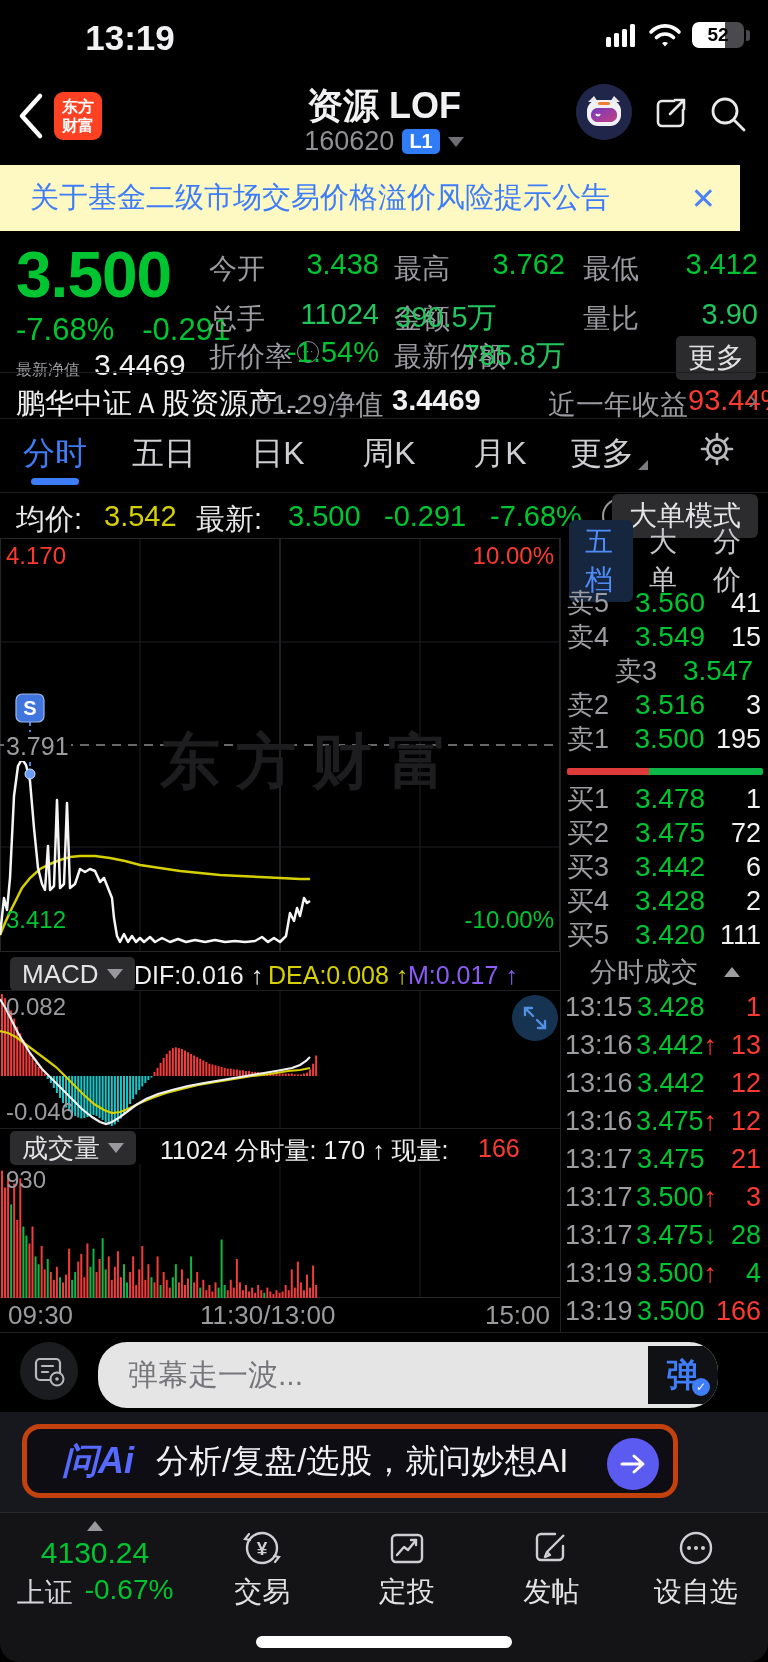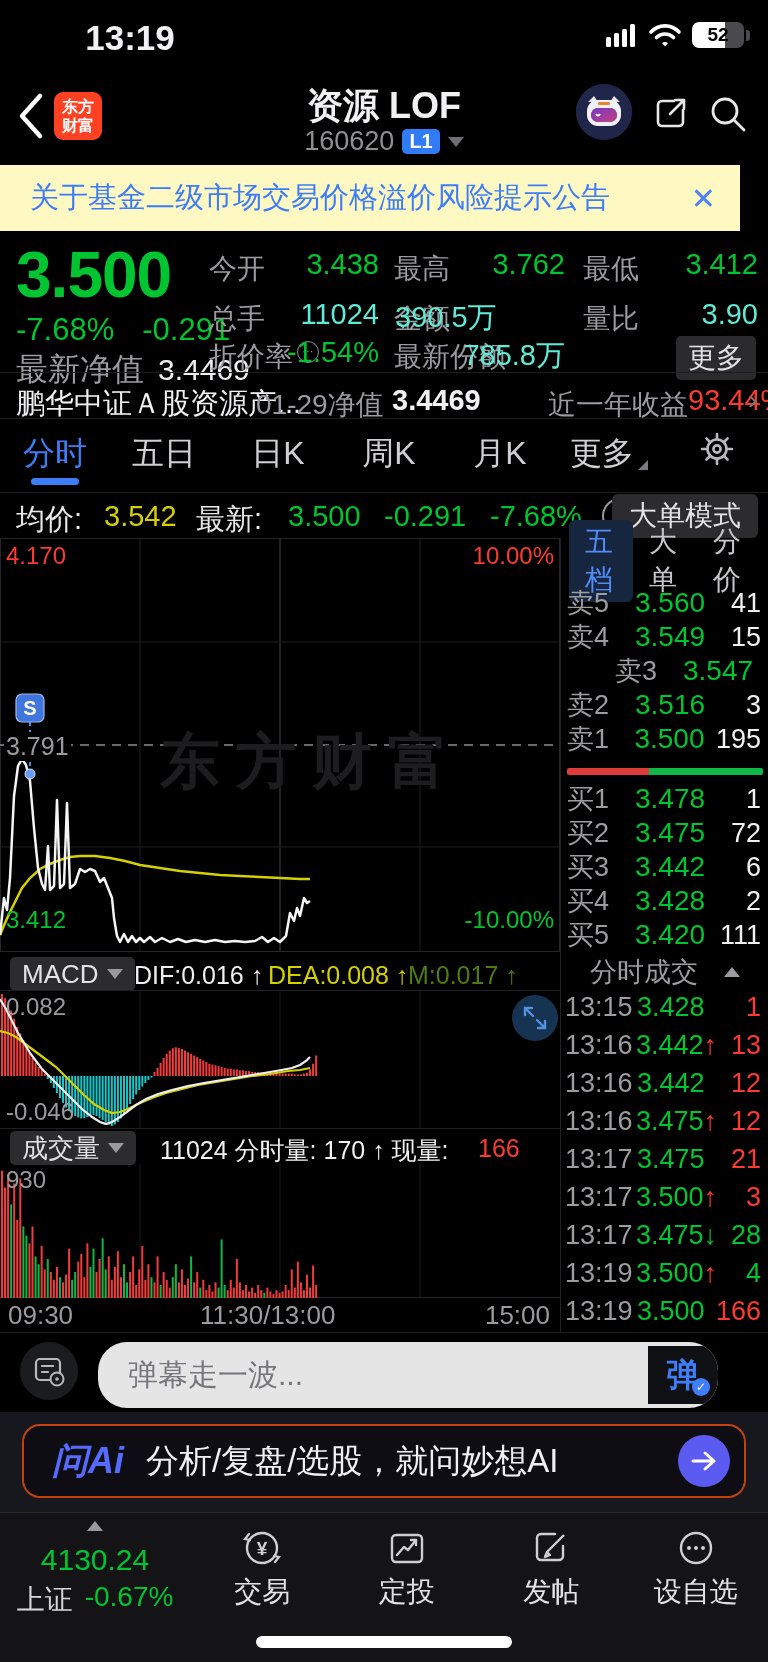--- a/index.html
+++ b/index.html
@@ -1,20 +1,20 @@
 <!DOCTYPE html>
 <html><head>
 <meta charset="utf-8">
 <style>
   html,body{margin:0;padding:0;background:#000;}
   body{font-family:"Liberation Sans","DejaVu Sans",sans-serif;color:#f1f1f3;}
-  .screen{position:relative;width:768px;height:1662px;background:#000;overflow:hidden;}
+  .screen{position:relative;width:768px;height:1662px;background:#000;overflow:hidden;border-radius:19px;}
   .abs{position:absolute;}
-  .green{color:#00c531}.red{color:#fb3b30}.white{color:#5eead4}
-  .yellow{color:#d6d000}.magenta{color:#4d7c0f}
+  .green{color:#00c531}.red{color:#fb3b30}.white{color:#22c55e}
+  .yellow{color:#d6d000}.magenta{color:#8b5cf6}
   .flex{display:flex;align-items:center;}
   
   .status-time{left:70px;top:18px;width:120px;text-align:center;font-size:35px;font-weight:700;}
   .status-icons{right:18px;top:22px;gap:10px;}
   .batt{position:relative;width:52px;height:26px;border-radius:7px;background:#4a4a4e;overflow:hidden;}
   .batt-fill{position:absolute;left:0;top:0;bottom:0;width:64%;background:#fff;border-radius:6px 0 0 6px;}
   .batt-num{position:absolute;left:0;top:0;width:100%;height:100%;display:flex;align-items:center;justify-content:center;color:#000;font-size:19px;font-weight:700;}
   .batt-nub{width:4px;height:11px;background:#4a4a4e;border-radius:0 3px 3px 0;margin-left:2px;}
   
   .em-logo{left:54px;top:92px;width:48px;height:48px;background:#ff4123;border-radius:9px;display:flex;flex-direction:column;align-items:center;justify-content:center;font-size:16px;font-weight:700;line-height:1.2;color:#fff;}
@@ -77,31 +77,31 @@
   .trow .tp{flex:1;font-size:27px;}
   .trow .tq{min-width:44px;text-align:right;font-size:27px;}
   
   .comment-icon{left:20px;top:1342px;width:58px;height:58px;border-radius:50%;background:#1b1c1f;display:flex;align-items:center;justify-content:center;}
   .comment-pill{left:98px;top:1342px;width:620px;height:66px;border-radius:29px;background:#e5e5e5;display:flex;align-items:center;overflow:hidden;}
   .comment-ph{margin-left:30px;font-size:30px;color:#76767c;flex:1;}
   .send-seg{width:70px;height:58px;background:#101114;display:flex;align-items:center;justify-content:center;position:relative;}
   .send-char{color:#3f7ef8;font-size:33px;font-weight:700;}
   .send-check{position:absolute;right:8px;bottom:8px;width:18px;height:18px;border-radius:50%;background:#3f7ef8;color:#fff;font-size:12px;display:flex;align-items:center;justify-content:center;}
   .ai-section{left:0;top:1412px;width:768px;height:102px;background:#17171e;}
-  .ai-pill{left:22px;top:1424px;width:724px;height:74px;box-sizing:border-box;border:2px solid #c2410c;border-radius:18px;background:#0d0d13;display:flex;align-items:center;}
+  .ai-pill{left:22px;top:1424px;width:656px;height:74px;box-sizing:border-box;border:5px solid #c2410c;border-radius:18px;background:#0d0d13;display:flex;align-items:center;padding-left:7px;}
   .ai-logo{margin-left:28px;font-size:36px;font-weight:700;font-style:italic;color:#566aff;}
   .ai-text{margin-left:22px;font-size:33px;color:#f0f0f2;}
   .ai-btn{position:absolute;right:14px;top:9px;width:52px;height:52px;border-radius:50%;background:#5b5bf2;display:flex;align-items:center;justify-content:center;}
   .navbar{left:0;top:1512px;width:768px;height:150px;background:#141417;border-top:1px solid #28282b;display:flex;}
   .nav-item{flex:1;display:flex;flex-direction:column;align-items:center;}
   .nav-item .ic{margin-top:12px;height:46px;display:flex;align-items:center;justify-content:center;}
   .nav-item .lb{margin-top:2px;font-size:28px;color:#e2e2e5;}
   .nav-index{width:190px;display:flex;flex-direction:column;align-items:center;}
   .idx-tri{margin-top:8px;width:0;height:0;border-left:8px solid transparent;border-right:8px solid transparent;border-bottom:10px solid #9a9a9e;}
-  .idx-val{font-size:30px;margin-top:12px;}
+  .idx-val{font-size:30px;margin-top:5px;}
   .idx-row{display:flex;gap:12px;font-size:28px;margin-top:4px;}
   .home-bar{left:256px;top:1636px;width:256px;height:12px;border-radius:6px;background:#fff;}
   svg{display:block;}
 </style>
 </head>
 <body>
 
 <div class="screen">
 
   <div class="abs status-time">13:19</div>
@@ -169,21 +169,21 @@
     <span class="banner-text">关于基金二级市场交易价格溢价风险提示公告</span>
     <span class="banner-x">✕</span>
   </div>
 
   <div class="abs big-price green">3.500</div>
   <div class="abs pct-line green">
     <span>-7.68%</span>
     <span>-0.291</span>
   </div>
   <div class="abs nav-line">
-    <span class="qcell-label" style="font-size:32px">最新净值</span>
+    <span class="qcell-label" style="font-size:16px">最新净值</span>
     <span style="font-size:30px">3.4469</span>
   </div>
   <div id="quote-grid">
       <div class="abs qcell-label" style="left: 209px; top: 250px;">今开</div>
       <div class="abs qcell-value green" style="left: 209px; top: 248px; width: 170px; text-align: right;">3.438</div>
       <div class="abs qcell-label" style="left: 394px; top: 250px;">最高</div>
       <div class="abs qcell-value green" style="left: 395px; top: 248px; width: 170px; text-align: right;">3.762</div>
       <div class="abs qcell-label" style="left: 583px; top: 250px;">最低</div>
       <div class="abs qcell-value green" style="left: 588px; top: 248px; width: 170px; text-align: right;">3.412</div>
       <div class="abs qcell-label" style="left: 209px; top: 300px;">总手</div>

